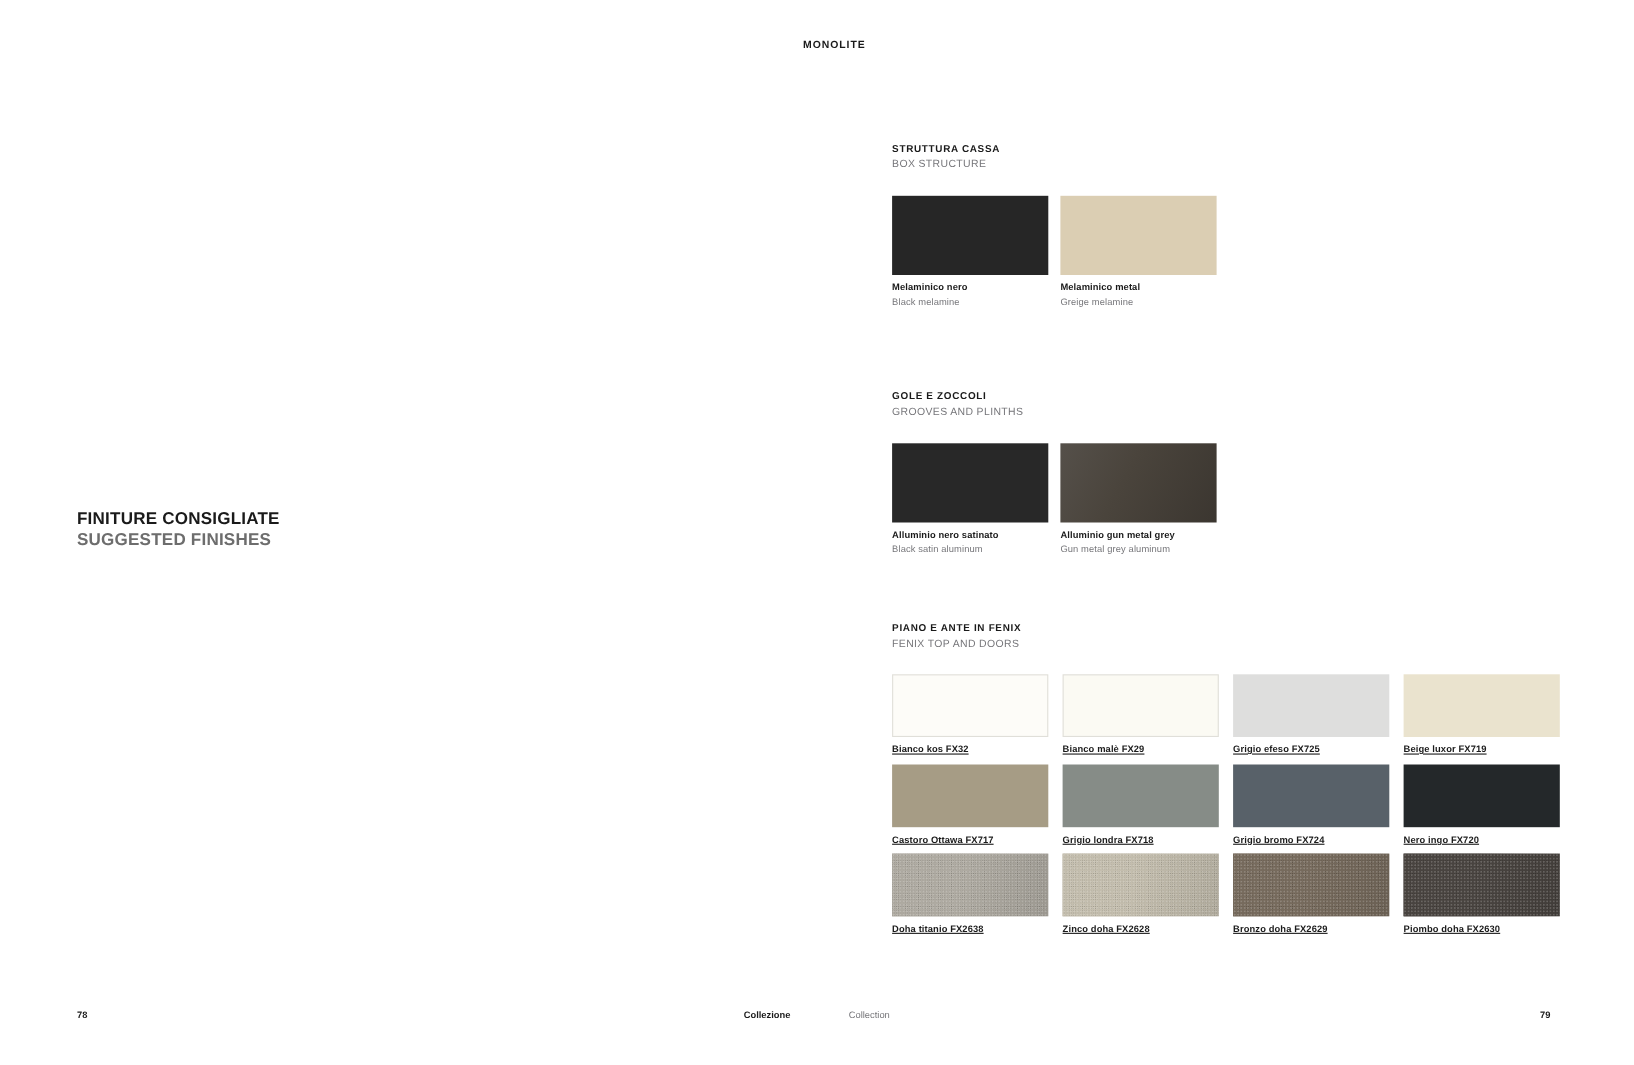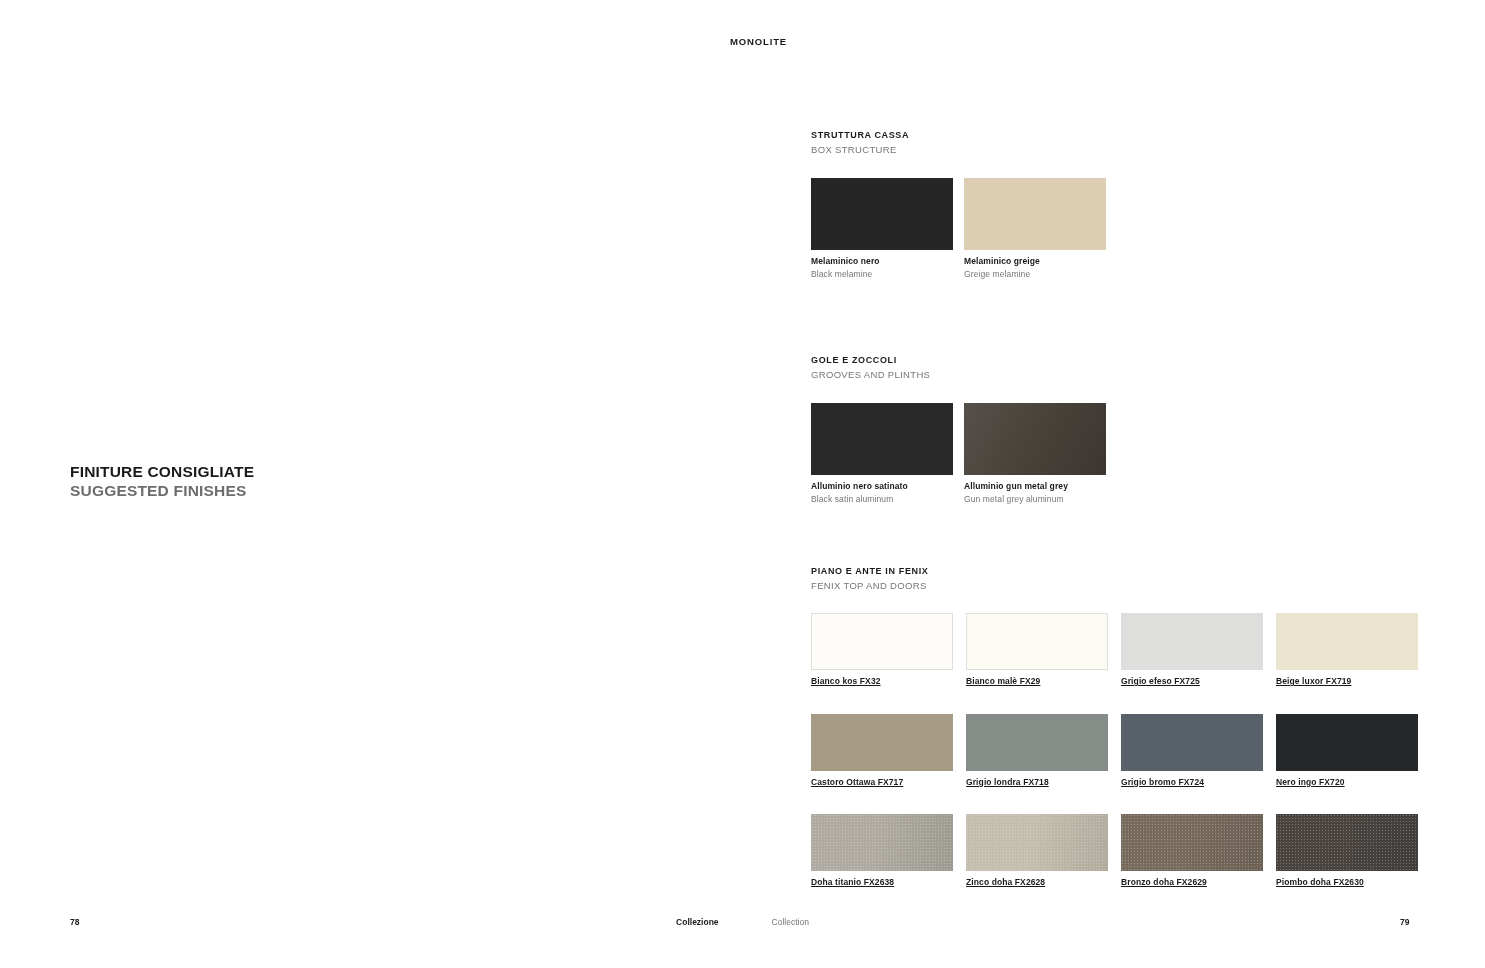--- a/index.html
+++ b/index.html
@@ -114,21 +114,21 @@
     white-space: nowrap;
   }
 
   
   .fenix-grid {
     margin-top: 22px;
   }
   .fenix-row {
     display: flex;
   }
-  .fenix-row + .fenix-row { margin-top: 27px; }
+  .fenix-row + .fenix-row { margin-top: 8px; }
   .fenix-cell {
     width: 144px;
     margin-right: 11px;
     text-decoration: underline;
   }
   .fenix-cell:last-child { margin-right: 0; }
   .fenix-chip {
     width: 142px;
     height: 57px;
     box-sizing: border-box;
@@ -207,21 +207,21 @@
     <div class="section-head-it">STRUTTURA CASSA</div>
     <div class="section-head-en">BOX  STRUCTURE</div>
     <div class="swatch-row pair">
       <div class="swatch-cell">
         <div class="swatch-chip" style="background: rgb(38, 38, 38);"></div>
         <div class="swatch-name-it">Melaminico nero</div>
         <div class="swatch-name-en">Black melamine</div>
       </div>
       <div class="swatch-cell">
         <div class="swatch-chip" style="background: rgb(219, 206, 179);"></div>
-        <div class="swatch-name-it">Melaminico greige</div>
+        <div class="swatch-name-it">Melaminico metal</div>
         <div class="swatch-name-en">Greige melamine</div>
       </div>
     </div>
   </div>
 
   <div class="section" id="section-grooves">
     <div class="section-head-it">GOLE E ZOCCOLI</div>
     <div class="section-head-en">GROOVES AND PLINTHS</div>
     <div class="swatch-row pair">
       <div class="swatch-cell">

